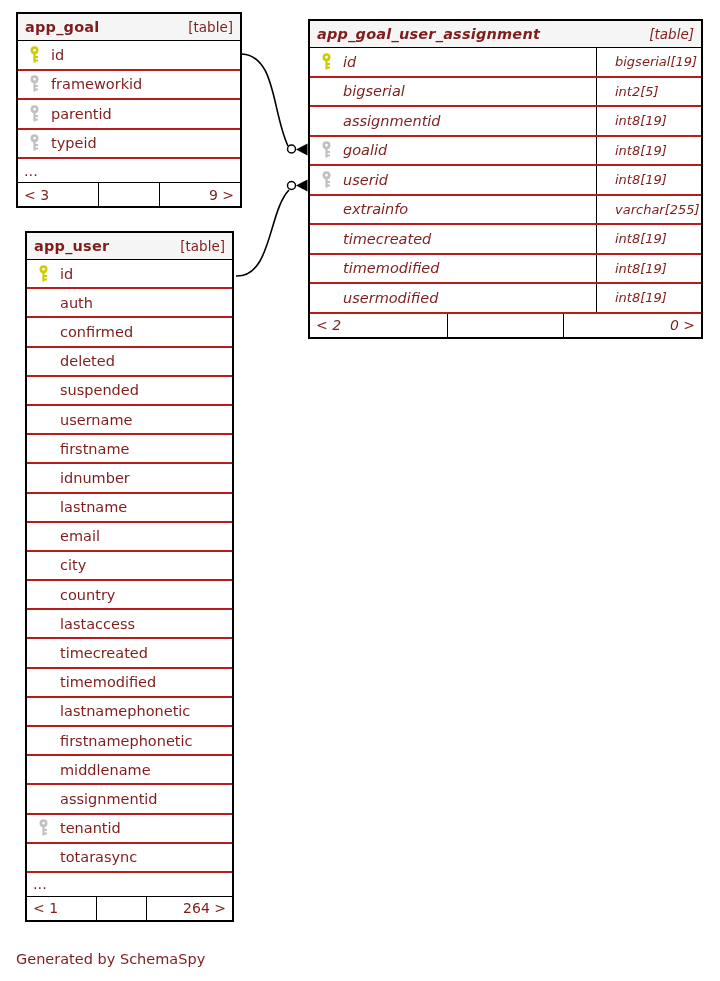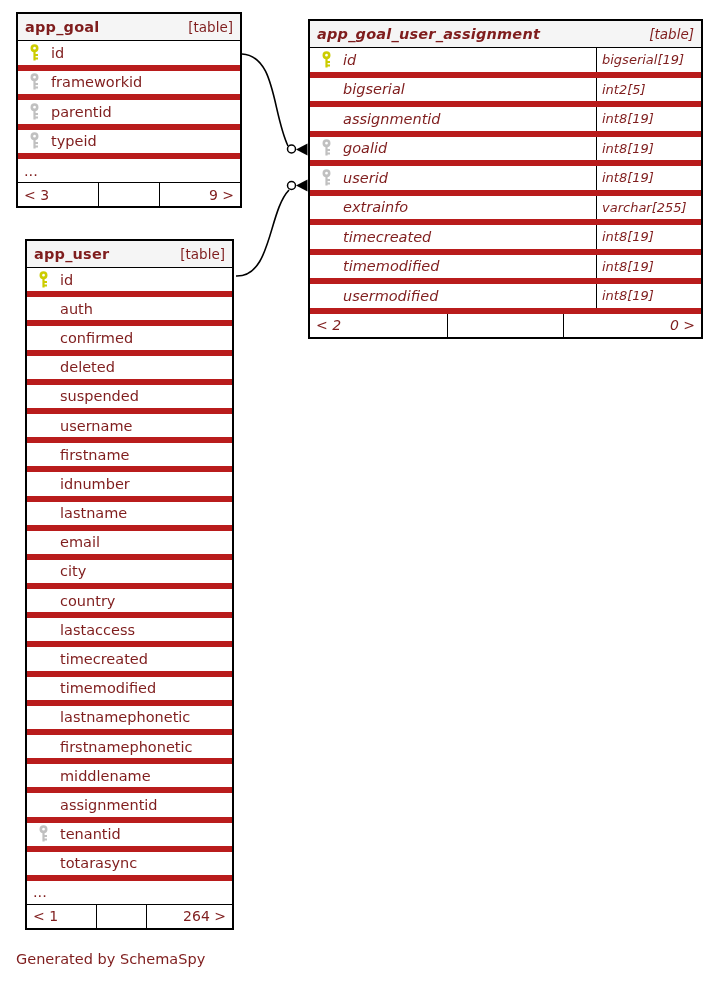--- a/index.html
+++ b/index.html
@@ -4,40 +4,40 @@
 <style>
   * { margin:0; padding:0; box-sizing:border-box; }
   html,body { background:#fff; }
   #canvas {
     position:relative; width:720px; height:981px; background:#fff;
     font-family:"DejaVu Sans", sans-serif; color:#7f1d1d; overflow:hidden;
   }
   .db-table { position:absolute; background:#fff; border:2px solid #000; }
   #tbl-goal   { left:16px;  top:12px;  width:226px; }
   #tbl-assign { left:308px; top:19px;  width:395px;font-style:italic; }
-  #tbl-user   { left:25px;  top:239px; width:209px; }
+  #tbl-user   { left:25px;  top:231px; width:209px; }
 
   .tbl-header {
     height:27px; background:#f5f5f5; border-bottom:1px solid #000;
     display:flex; align-items:center; justify-content:space-between; padding:0 7px;
   }
   .tbl-name { font-weight:bold; font-size:14.5px; letter-spacing:.2px; }
   .tbl-tag  { font-size:13.5px; }
 
   .col-row {
     height:29.5px; display:flex; align-items:center;
-    border-bottom:6px solid #b91c1c; padding-left:12px;
+    border-bottom:2px solid #b91c1c; padding-left:12px;
   }
   #tbl-user .col-row { height:29.2px; }
   .key-slot { flex:0 0 21px; width:21px; display:flex; align-items:center; }
   .col-name { font-size:14.5px; white-space:nowrap; }
   .col-type {
     margin-left:auto; flex:0 0 105px; width:105px; align-self:stretch;
     border-left:1px solid #000; display:flex; align-items:center;
-    padding-left:5px; font-size:13px; white-space:nowrap;
+    padding-left:18px; font-size:13px; white-space:nowrap;
   }
   .ellipsis-row {
     height:24px; display:flex; align-items:center;
     border-bottom:1px solid #000; padding-left:6px; font-size:14.5px;
   }
   .tbl-footer { height:23px; display:flex; font-size:14px; }
   .fc { display:flex; align-items:center; padding:0 6px; white-space:nowrap; }
   .fc-mid  { border-left:1px solid #000; border-right:1px solid #000; }
   .fc-right{ flex:1; justify-content:flex-end; }
   #tbl-goal   .fc-left{ width:36%; } #tbl-goal   .fc-mid{ width:28%; }

